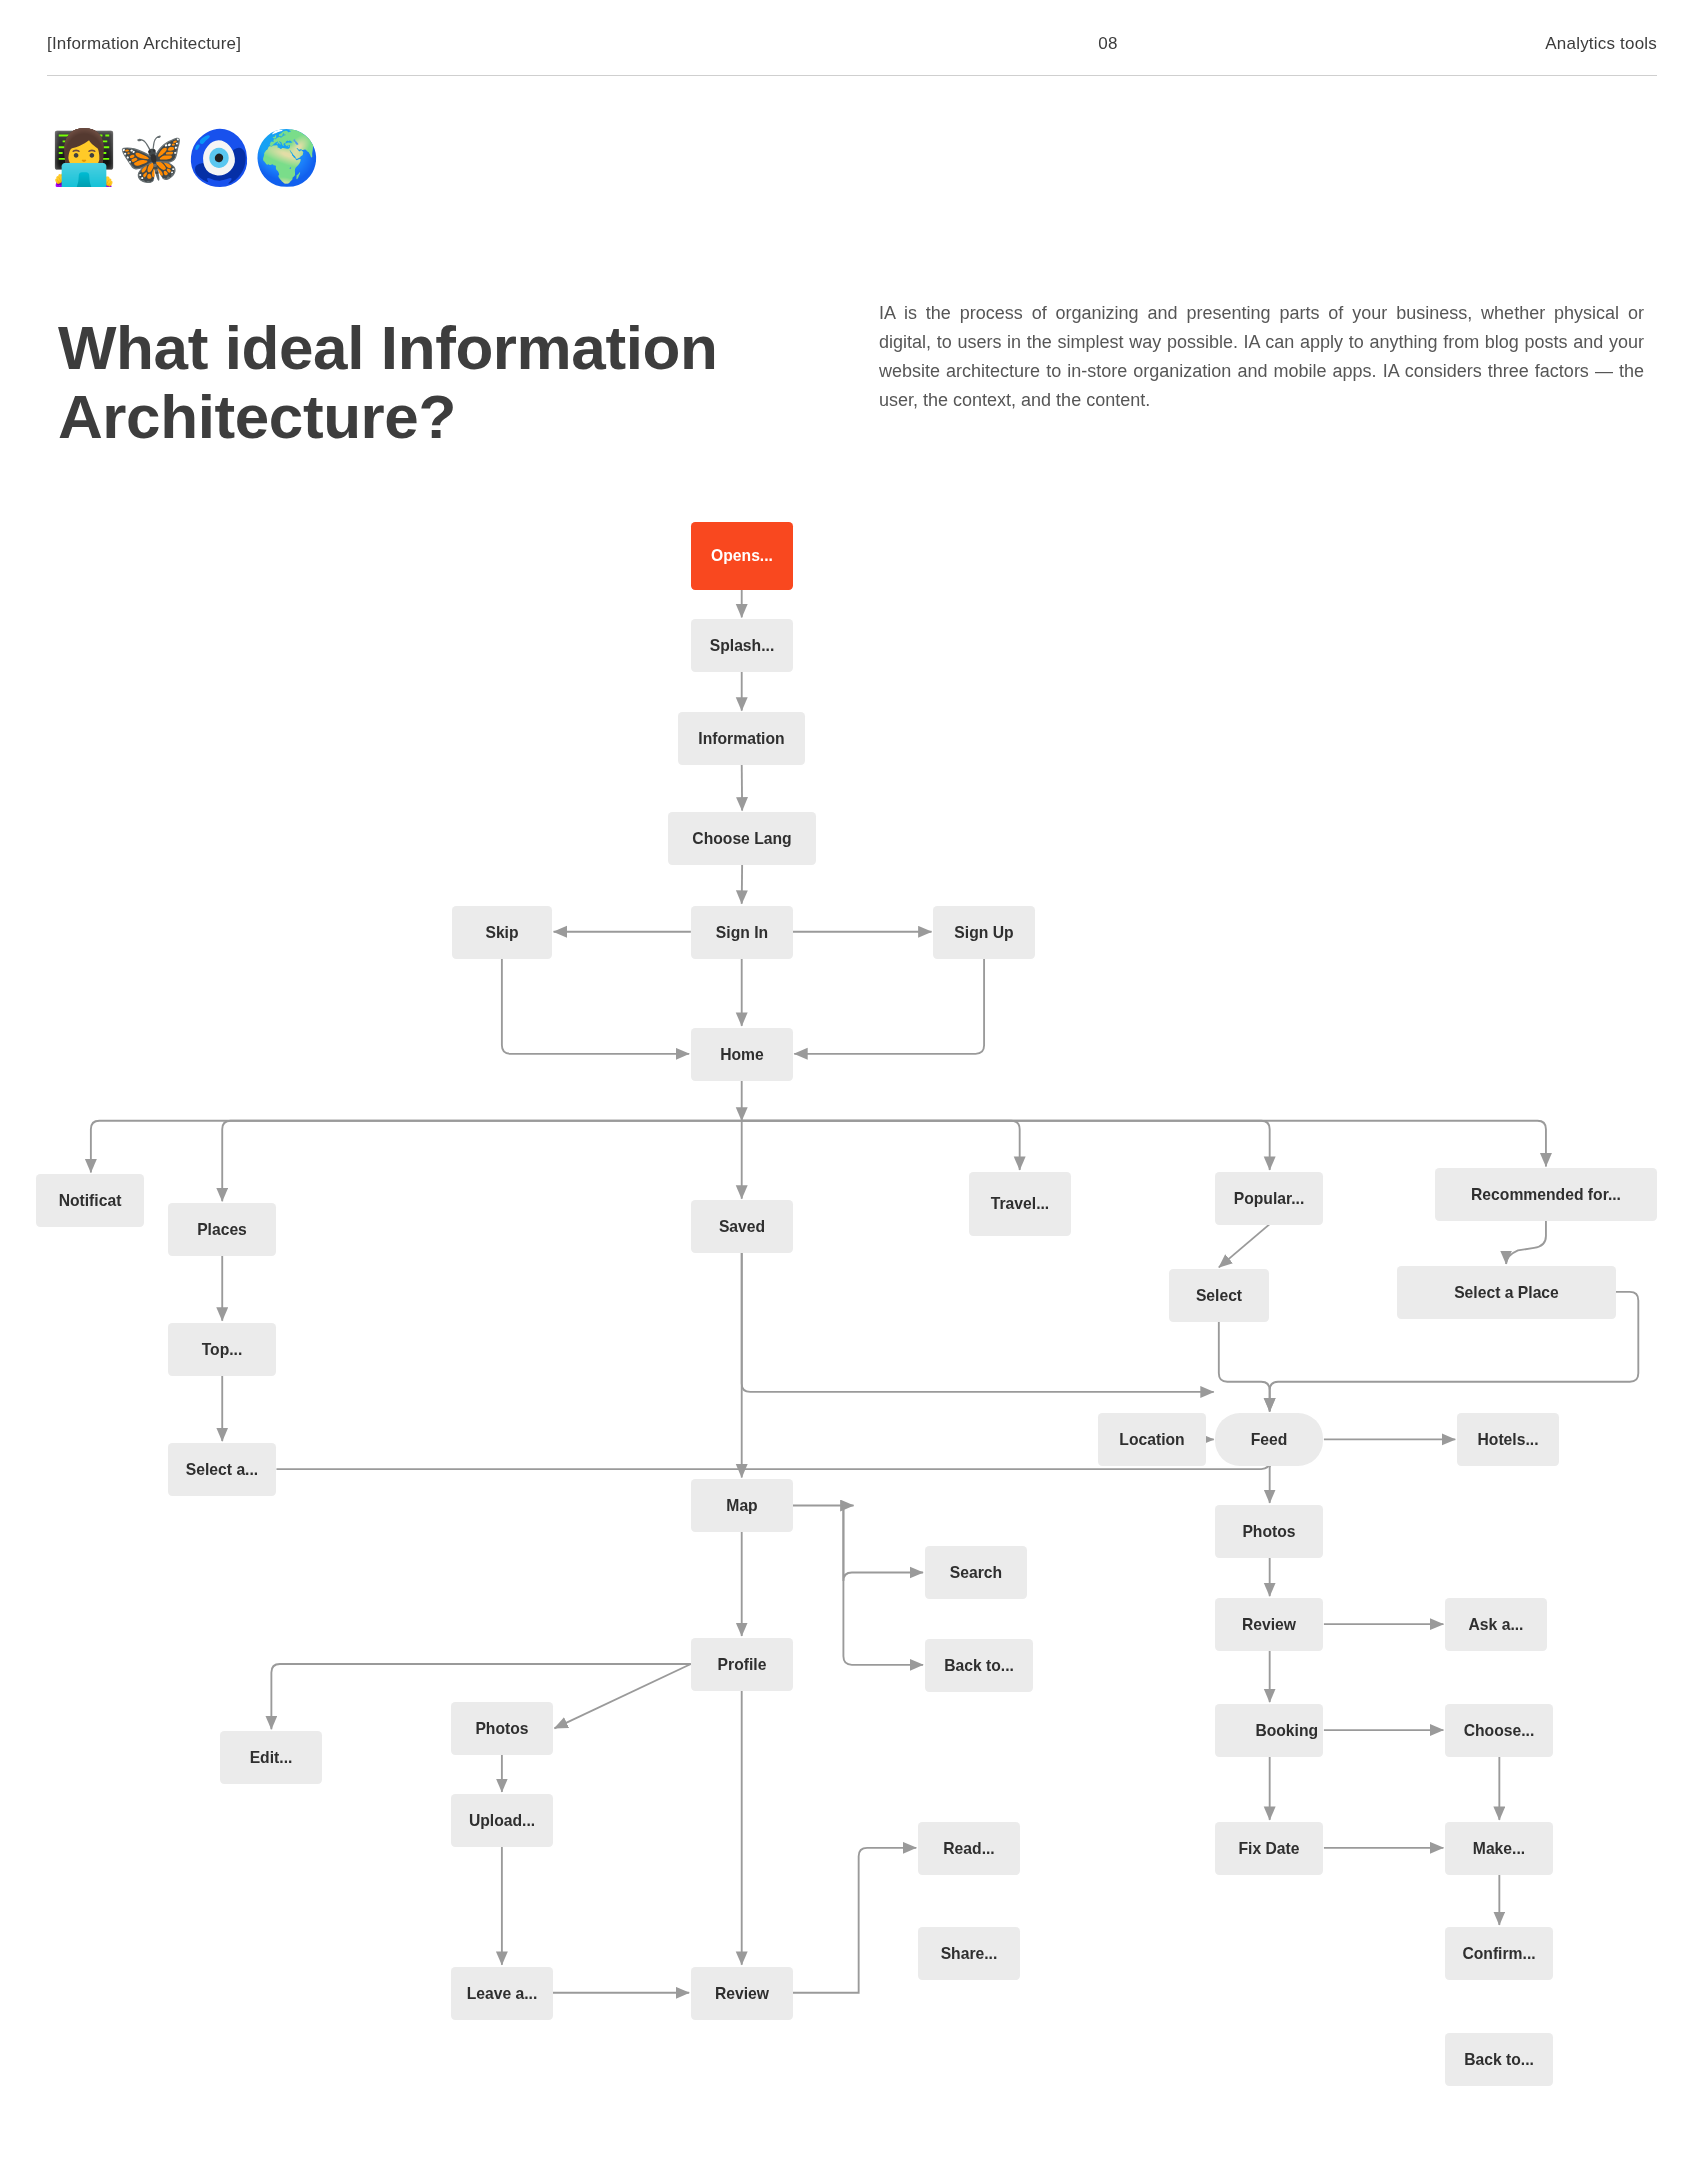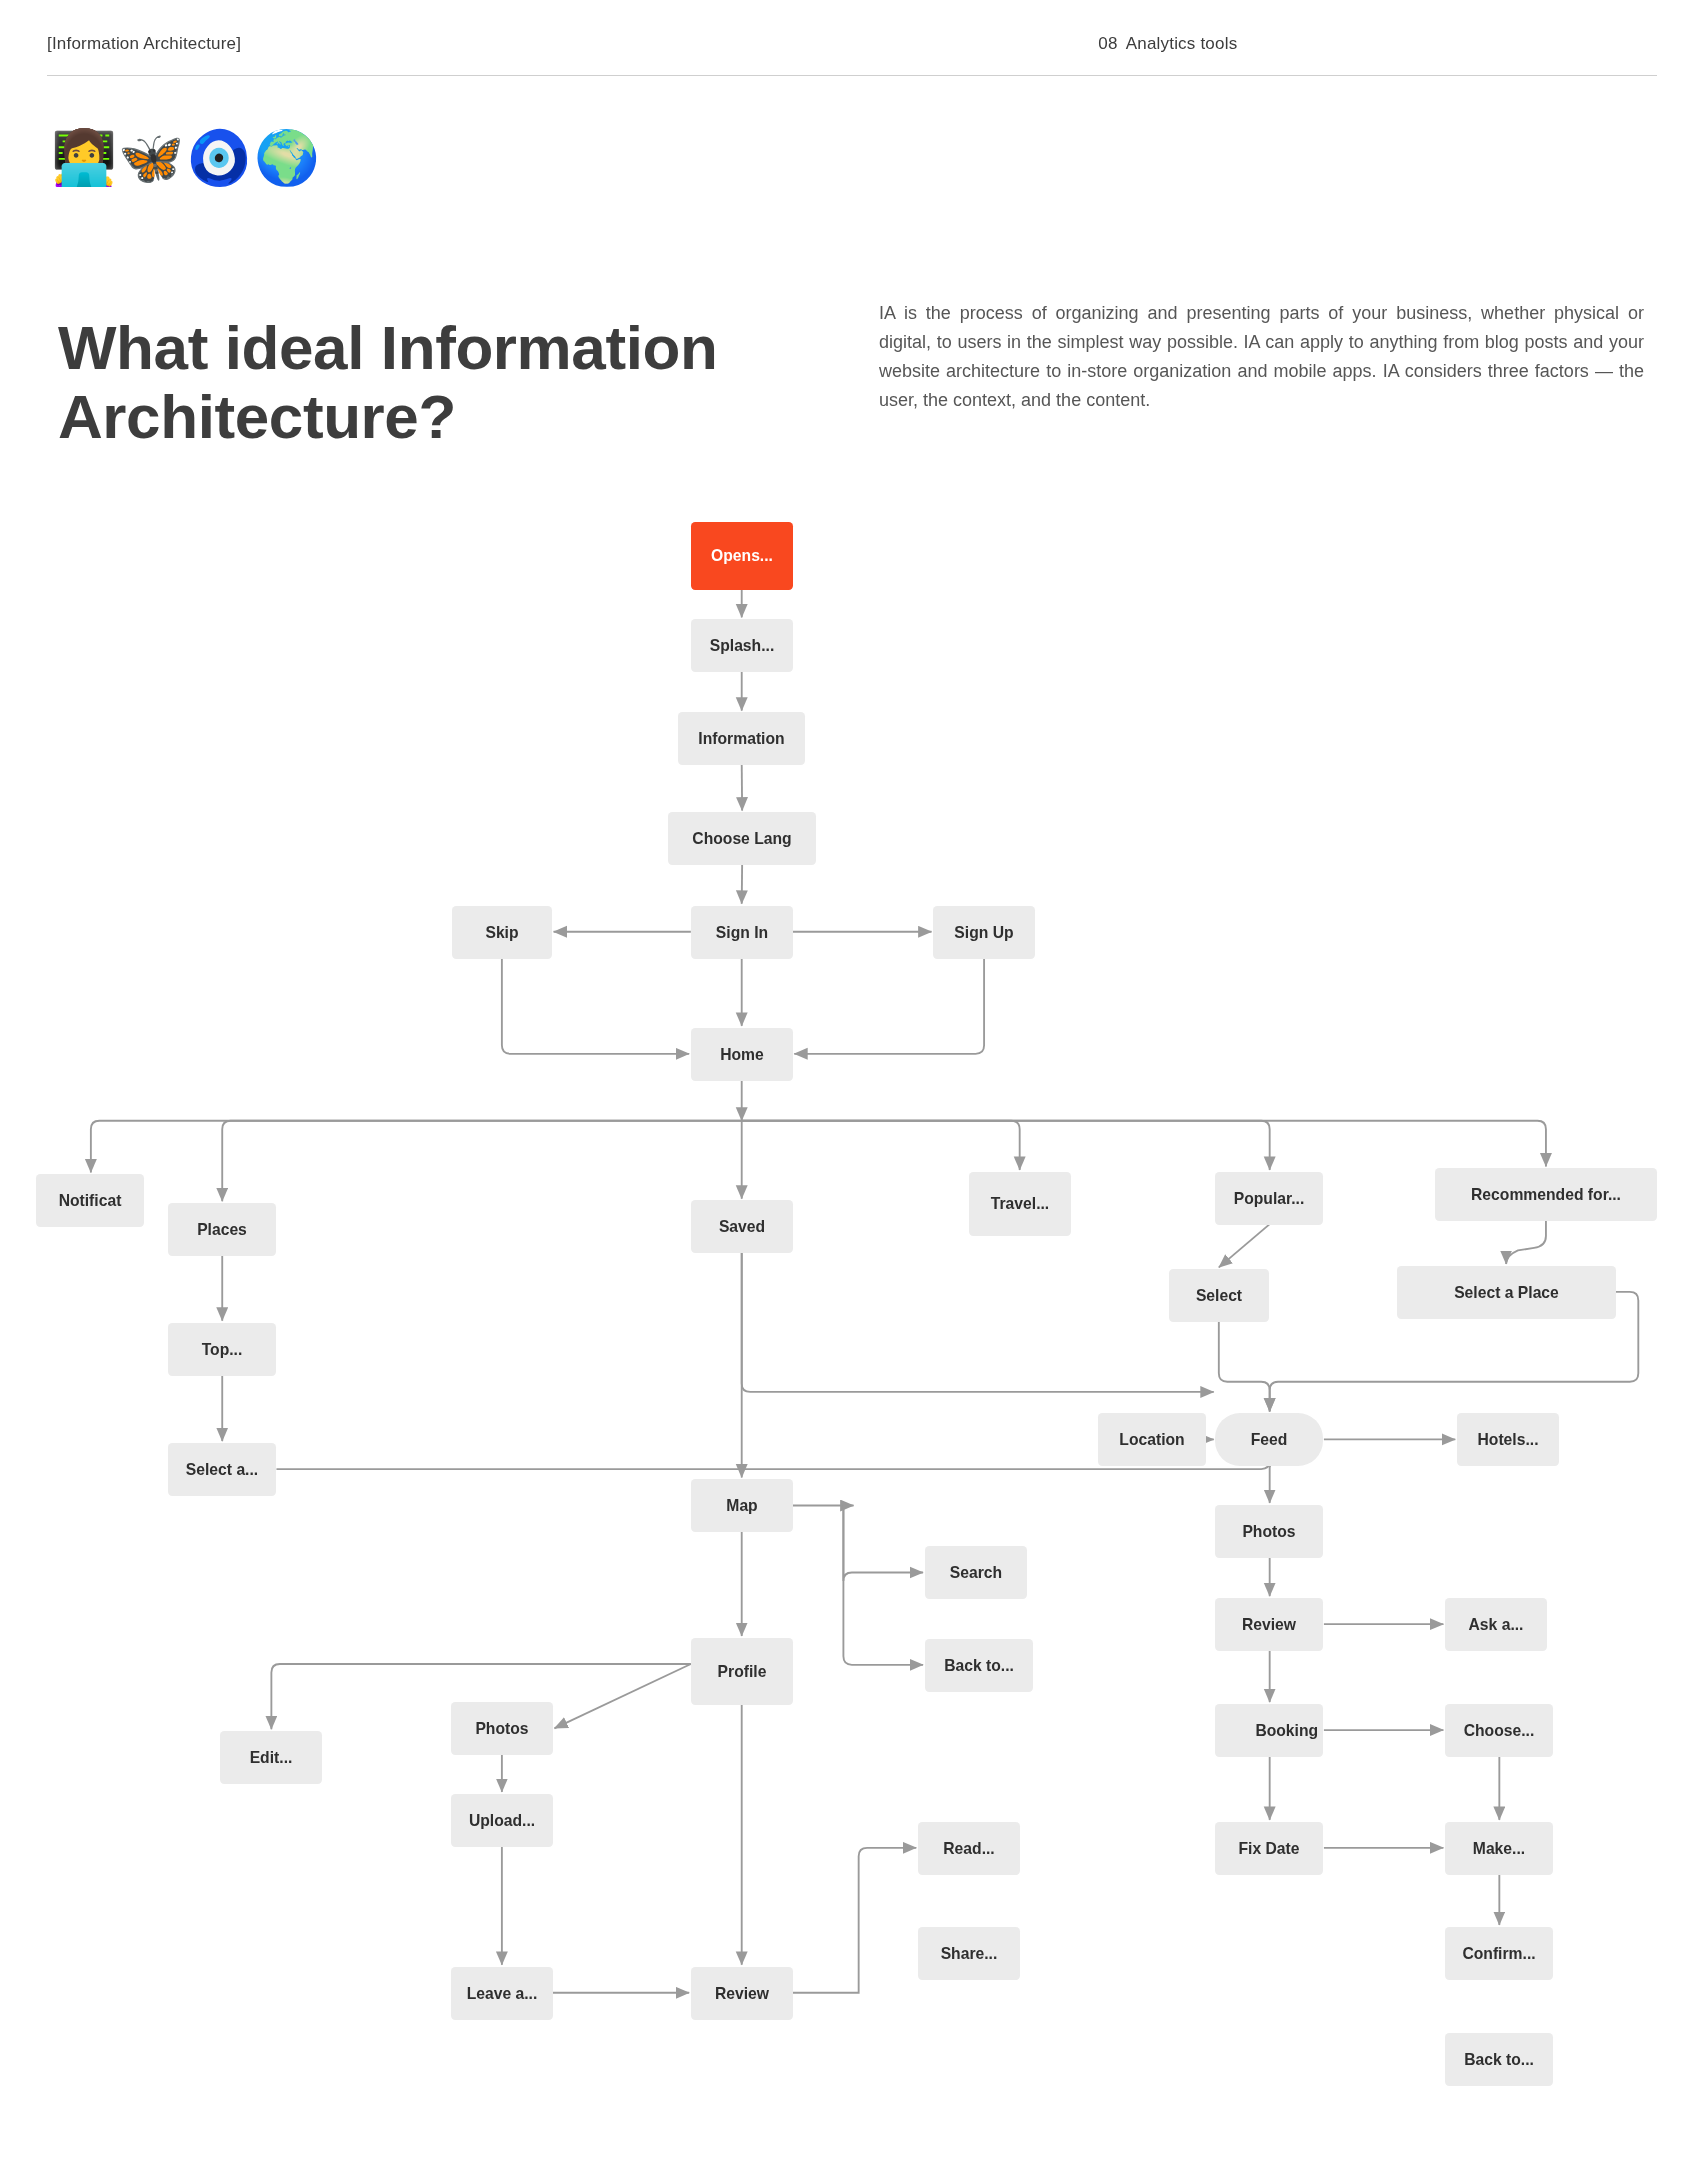--- a/index.html
+++ b/index.html
@@ -26,21 +26,21 @@
     border-bottom: 1.3px solid #cfcfcf;
     display: flex;
     align-items: flex-start;
     justify-content: space-between;
     font-size: 17px;
     color: #3c3c3c;
     letter-spacing: 0.2px;
   }
   .page-header .hdr-left { width: 33%; text-align: left; }
   .page-header .hdr-center { width: 33%; text-align: right; }
-  .page-header .hdr-right { width: 33%; text-align: left; }
+  .page-header .hdr-right { width: 33%; text-align: right; }
 
   
   .emoji-row {
     position: absolute;
     left: 51px;
     top: 131px;
     font-size: 53px;
     line-height: 1;
     letter-spacing: 1.7px;
     white-space: nowrap;
@@ -248,21 +248,21 @@
       </div>
       <div class="node" style="left: 925px; top: 1071px; width: 102px; height: 53px;">
         <span>Search</span>
       </div>
       <div class="node" style="left: 1215px; top: 1123px; width: 108px; height: 53px;">
         <span>Review</span>
       </div>
       <div class="node" style="left: 1445px; top: 1123px; width: 102px; height: 53px;">
         <span>Ask a...</span>
       </div>
-      <div class="node" style="left: 691px; top: 1163px; width: 102px; height: 67px; text-align: right;">
+      <div class="node" style="left: 691px; top: 1163px; width: 102px; height: 53px; text-align: right;">
         <span>Profile</span>
       </div>
       <div class="node" style="left: 925px; top: 1164px; width: 108px; height: 53px;">
         <span>Back to...</span>
       </div>
       <div class="node" style="left: 451px; top: 1227px; width: 102px; height: 53px;">
         <span>Photos</span>
       </div>
       <div class="node" style="left: 1215px; top: 1229px; width: 108px; height: 53px; padding-left: 44px;">
         <span>Booking</span>

